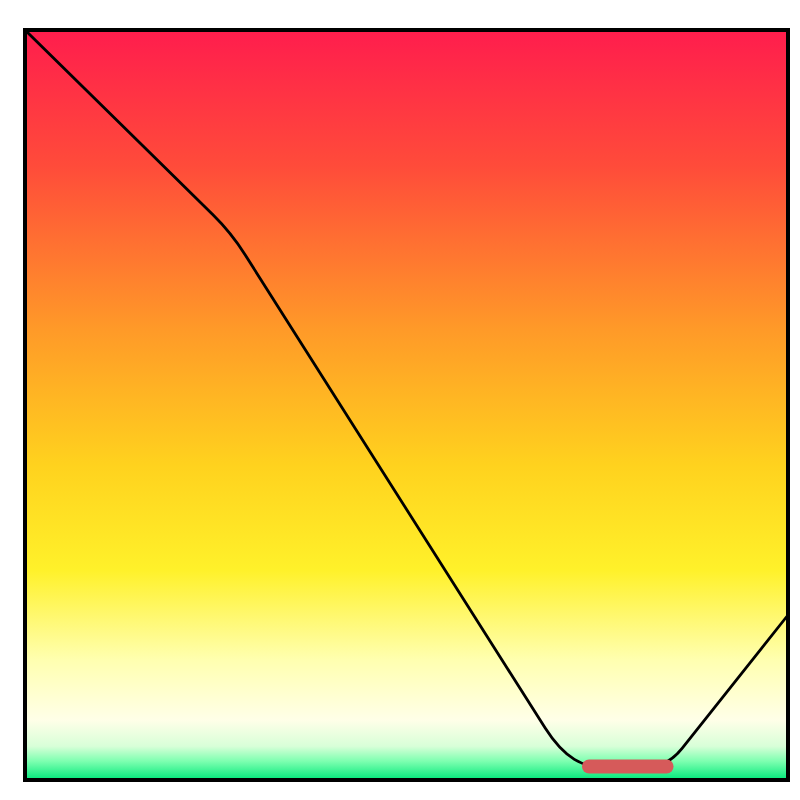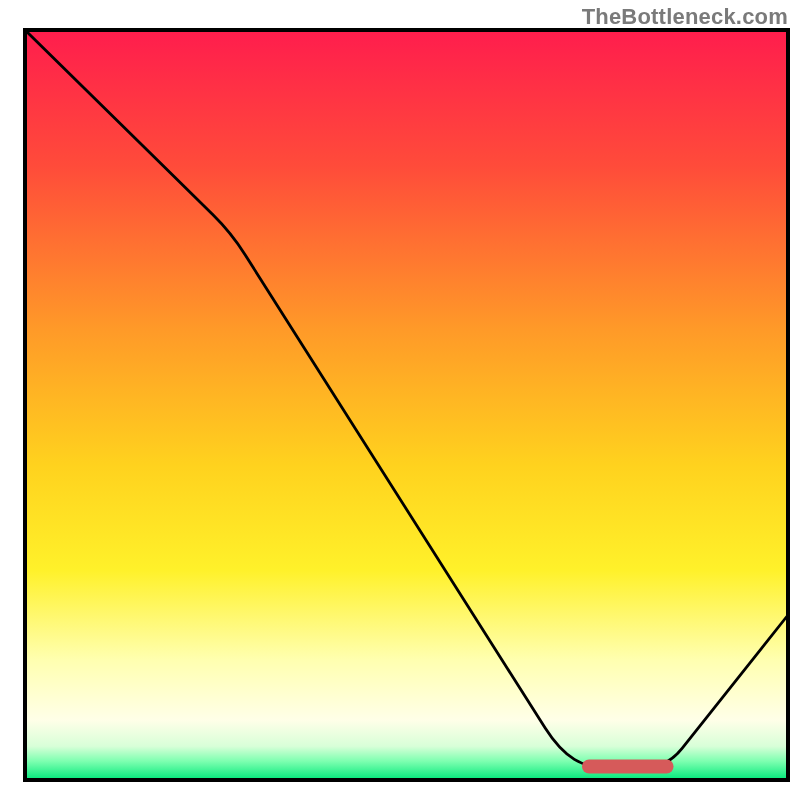--- a/index.html
+++ b/index.html
@@ -30,21 +30,20 @@
   svg {
     position: absolute;
     top: 0;
     left: 0;
   }
 </style>
 </head>
 <body>
 
 <div class="container">
-  <div class="watermark">TheBottleneck.com</div>
 
   <svg id="chart-svg" width="800" height="800">
       <defs>
         <linearGradient id="bg-grad" x1="0" y1="0" x2="0" y2="1">
           <stop offset="0%" stop-color="#ff1d4d"></stop>
           <stop offset="18%" stop-color="#ff4b3a"></stop>
           <stop offset="40%" stop-color="#ff9a28"></stop>
           <stop offset="57.99999999999999%" stop-color="#ffd21e"></stop>
           <stop offset="72%" stop-color="#fff12a"></stop>
           <stop offset="84%" stop-color="#ffffb0"></stop>

